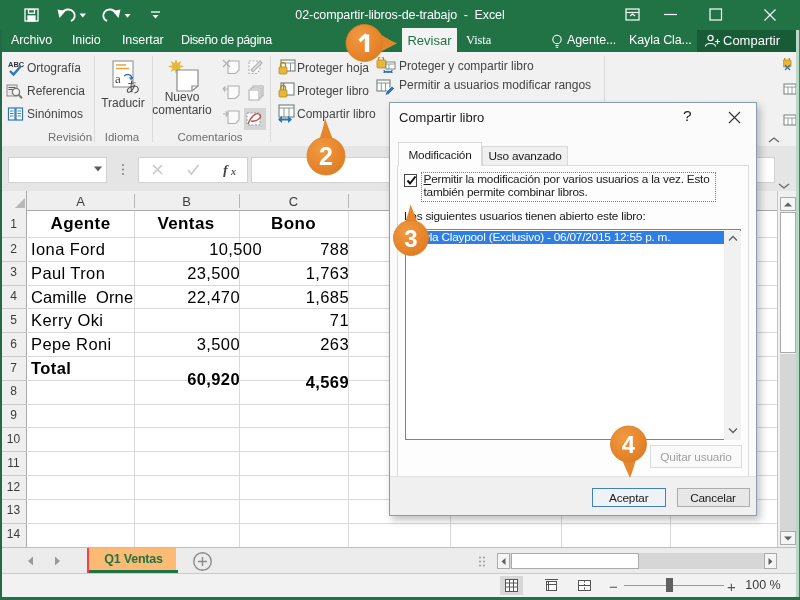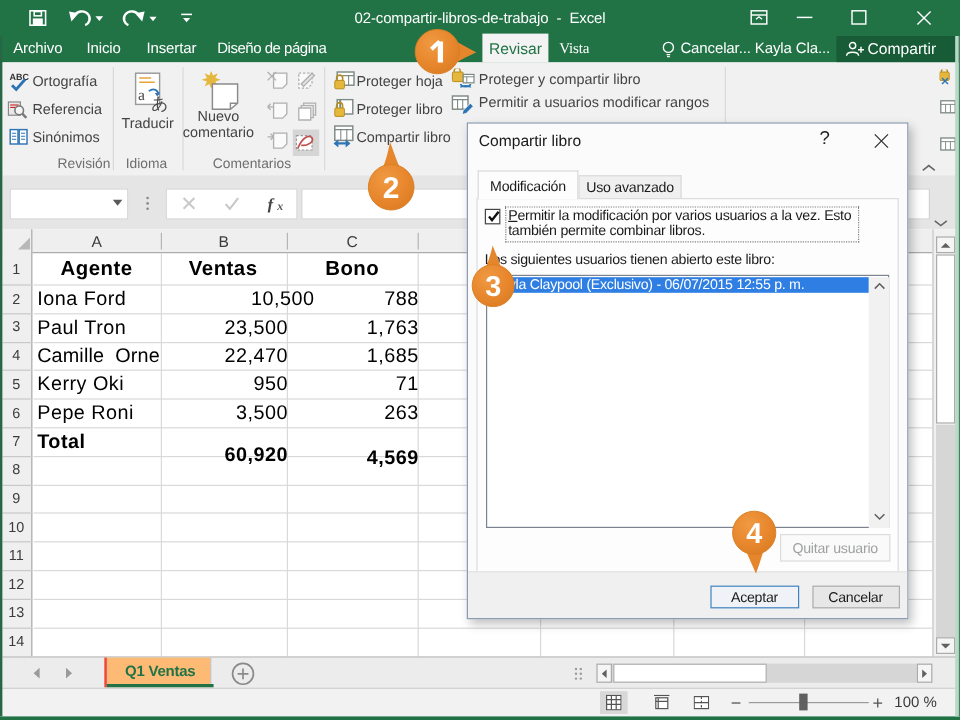--- a/index.html
+++ b/index.html
@@ -76,21 +76,21 @@
   <div class="ttab" style="left:181px;letter-spacing:-0.4px;">Diseño de página</div>
   <div class="ttab" style="left:285px;margin-top:32px;">Fórmulas</div>
   <div id="revtab">Revisar</div>
   <div class="ttab" style="left:466px;font-family:Liberation Serif, serif;">Vista</div>
   <svg class="abs" style="left:550px;top:3px;" width="16" height="17" viewBox="0 0 16 17">
     <g stroke="#fff" stroke-width="1.1" fill="none">
       <circle cx="7" cy="6.5" r="4.2"></circle>
       <path d="M5.5 12.5 h3 M5.8 14.2 h2.4"></path>
     </g>
   </svg>
-  <div class="ttab" style="left:567px;">Cancelar...</div>
+  <div class="ttab" style="left:567px;">Agente...</div>
   <div class="ttab" style="left:629px;">Kayla Cla...</div>
   <div class="abs" style="left:697px;top:0;width:99px;height:22px;background:#185c37;">
     <svg class="abs" style="left:7px;top:3px;" width="17" height="16" viewBox="0 0 17 16">
       <g stroke="#fff" stroke-width="1.2" fill="none">
         <circle cx="6.5" cy="5" r="2.6"></circle>
         <path d="M1.5 13.5 c0 -4 10 -4 10 0"></path>
         <path d="M13.5 6 v5 M11 8.5 h5"></path>
       </g>
     </svg>
     <div class="abs" style="left:26px;top:0;color:#fff;font-size:13px;line-height:22px;">Compartir</div>
@@ -314,21 +314,20 @@
   <div class="cell" style="left:29px;top:46px;height:24px;line-height:24px;">Iona Ford</div>
   <div class="cell num" style="left:132px;top:46px;width:128px;height:24px;line-height:24px;">10,500</div>
   <div class="cell num" style="left:237px;top:46px;width:110px;height:24px;line-height:24px;">788</div>
   <div class="cell" style="left:29px;top:69.8px;height:24px;line-height:24px;">Paul Tron</div>
   <div class="cell num" style="left:132px;top:69.8px;width:106px;height:24px;line-height:24px;">23,500</div>
   <div class="cell num" style="left:237px;top:69.8px;width:110px;height:24px;line-height:24px;">1,763</div>
   <div class="cell" style="left:29px;top:93.6px;height:24px;line-height:24px;letter-spacing:0.1px;">Camille&nbsp; Orne</div>
   <div class="cell num" style="left:132px;top:93.6px;width:106px;height:24px;line-height:24px;">22,470</div>
   <div class="cell num" style="left:237px;top:93.6px;width:110px;height:24px;line-height:24px;">1,685</div>
   <div class="cell" style="left:29px;top:117.4px;height:24px;line-height:24px;">Kerry Oki</div>
-  <div class="cell num" style="left:132px;top:117.4px;width:106px;height:24px;line-height:24px;">950</div>
   <div class="cell num" style="left:237px;top:117.4px;width:110px;height:24px;line-height:24px;">71</div>
   <div class="cell" style="left:29px;top:141.2px;height:24px;line-height:24px;">Pepe Roni</div>
   <div class="cell num" style="left:132px;top:141.2px;width:106px;height:24px;line-height:24px;">3,500</div>
   <div class="cell num" style="left:237px;top:141.2px;width:110px;height:24px;line-height:24px;">263</div>
   <div class="cell" style="left:29px;top:165px;height:24px;line-height:24px;font-weight:bold;">Total</div>
   <div class="cell num" style="left:132px;top:176px;width:106px;height:24px;line-height:24px;font-weight:bold;">60,920</div>
   <div class="cell num" style="left:237px;top:165px;width:110px;height:24px;line-height:24px;font-weight:bold;margin-top:14px;">4,569</div>
 
   <div class="abs" style="left:775px;top:0;width:21px;height:357px;background:#f0f0f0;border-left:1px solid #c6c6c6;"></div>
   <div class="abs" style="left:778px;top:6px;width:15.5px;height:14px;background:#f5f5f5;border:1px solid #ababab;"></div>

